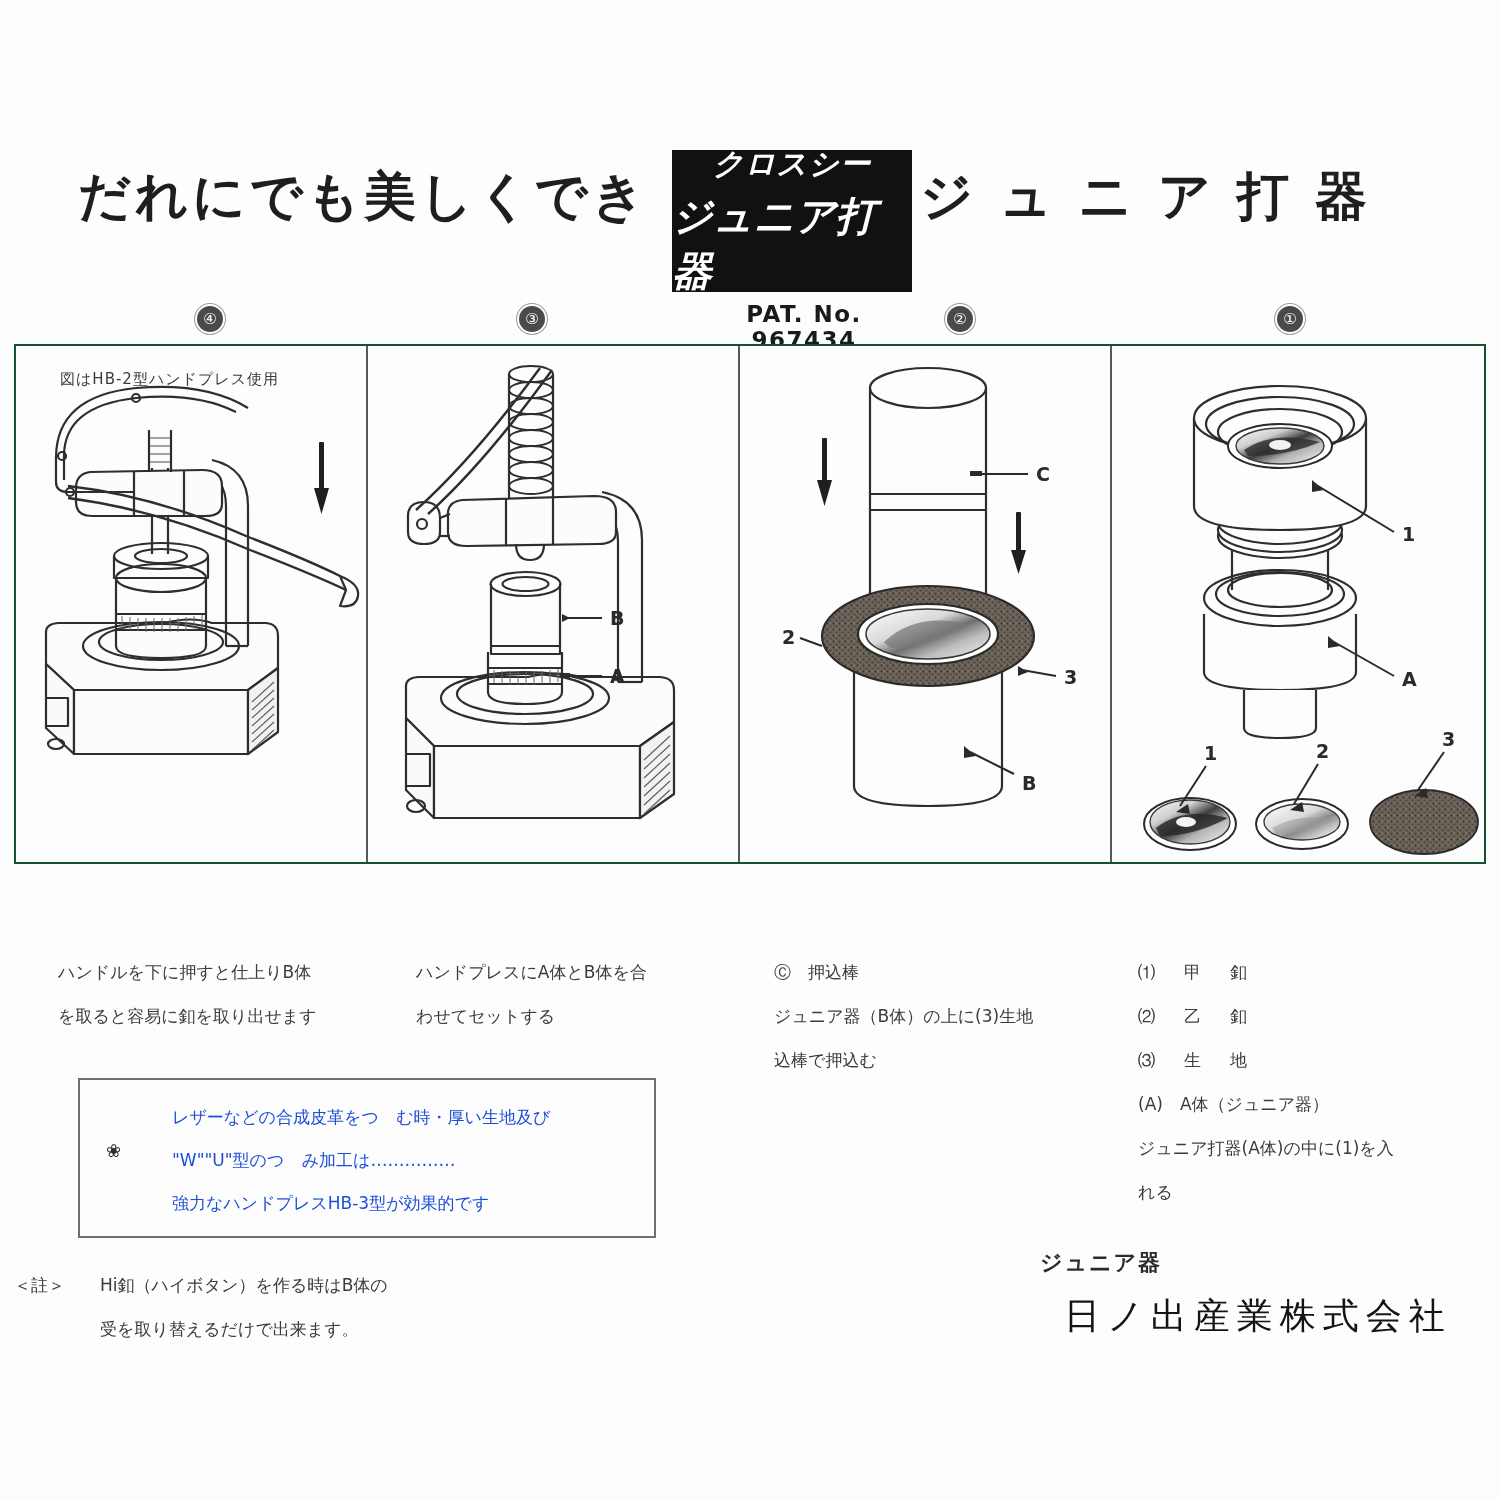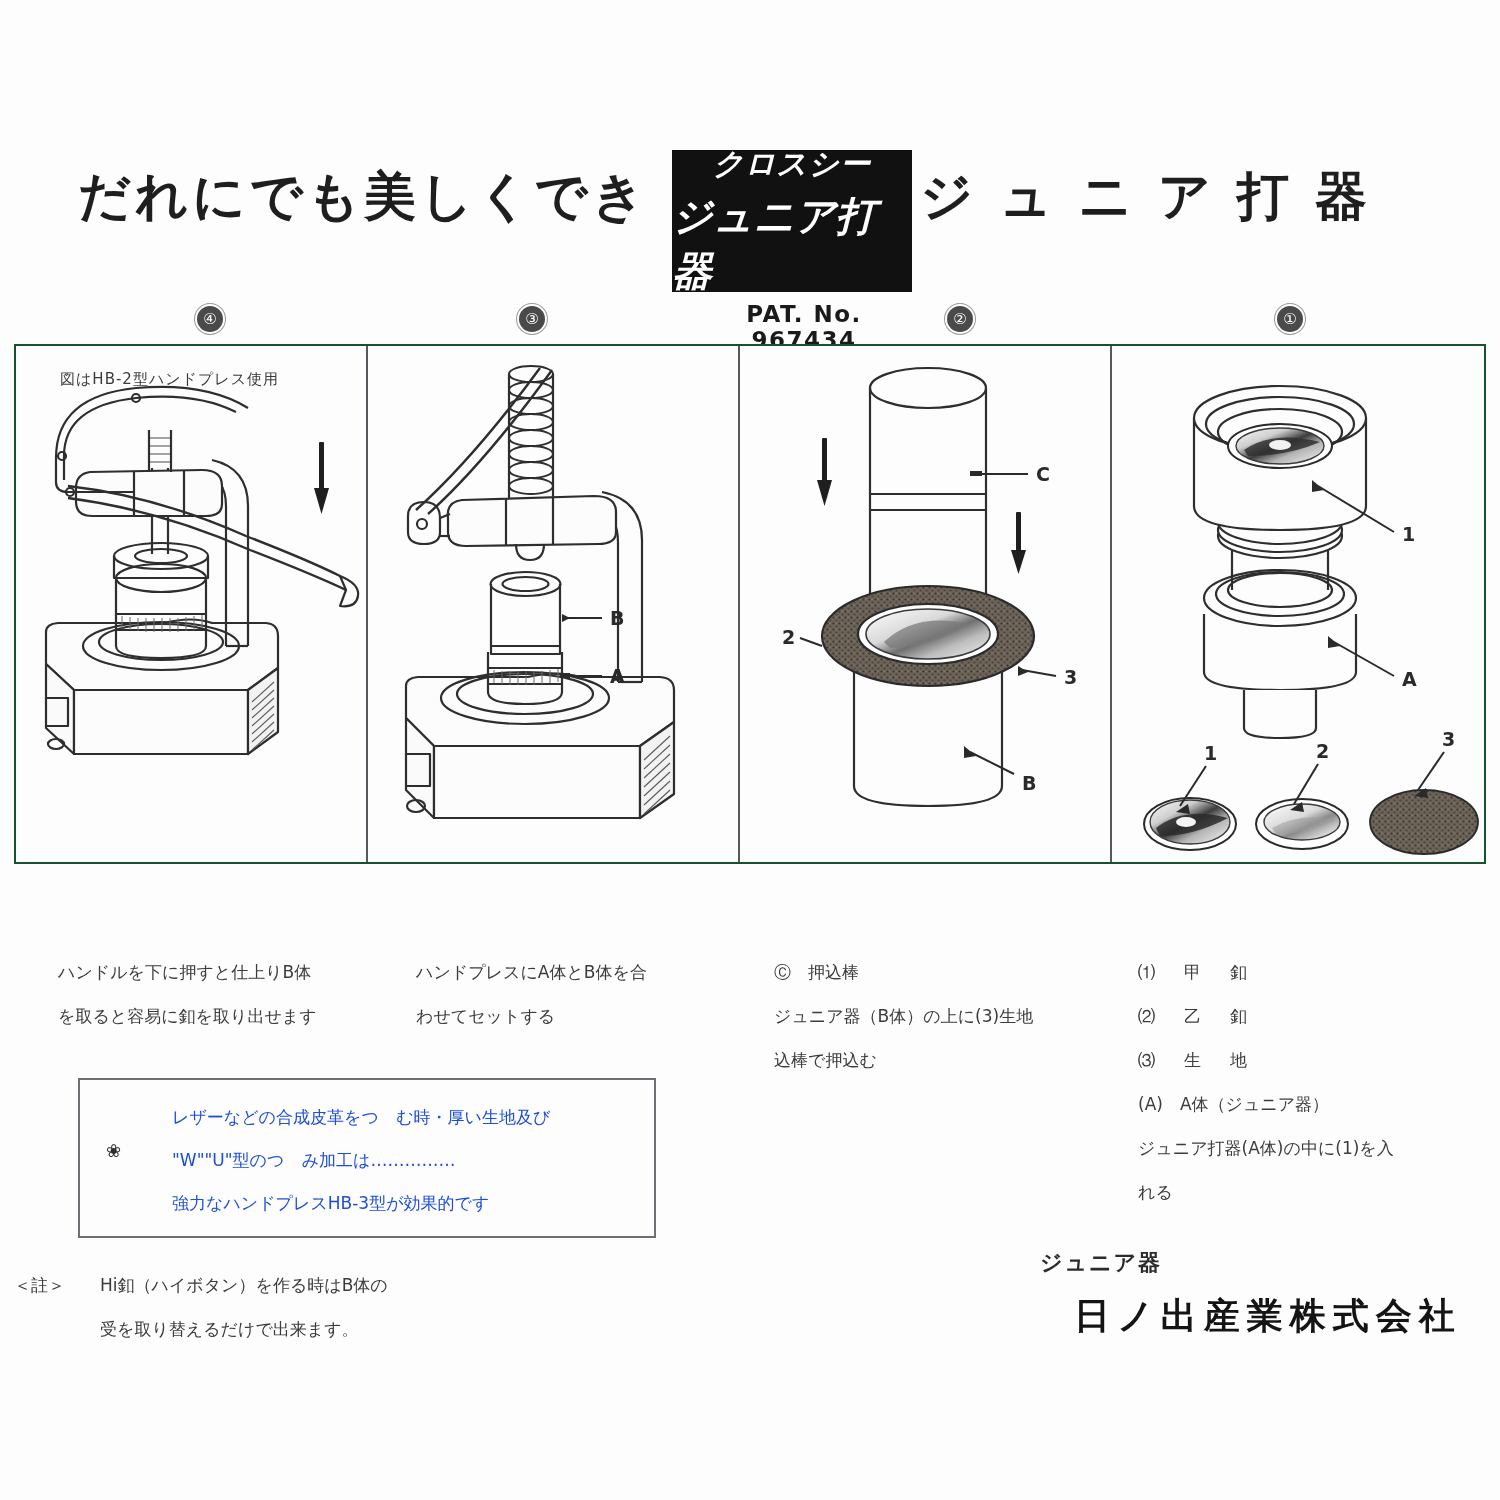--- a/index.html
+++ b/index.html
@@ -202,25 +202,25 @@
   }
   .maker-label {
     font-size: 22px;
     letter-spacing: 2px;
     color: #2b2b2b;
     font-weight: 600;
     font-family: "DejaVu Sans", sans-serif;
   }
   .maker-name {
     margin-top: 14px;
-    margin-left: 34px;
+    margin-left: 24px;
     font-size: 36px;
     letter-spacing: 7px;
     color: #141414;
-    font-weight: 700;
+    font-weight: 400;
     white-space: nowrap;
     font-family: "DejaVu Sans", sans-serif;
   }
 
   .lbl {
     font-family: "DejaVu Sans", sans-serif;
     font-size: 19px;
     font-weight: 700;
     fill: #2a2a2a;
   }

